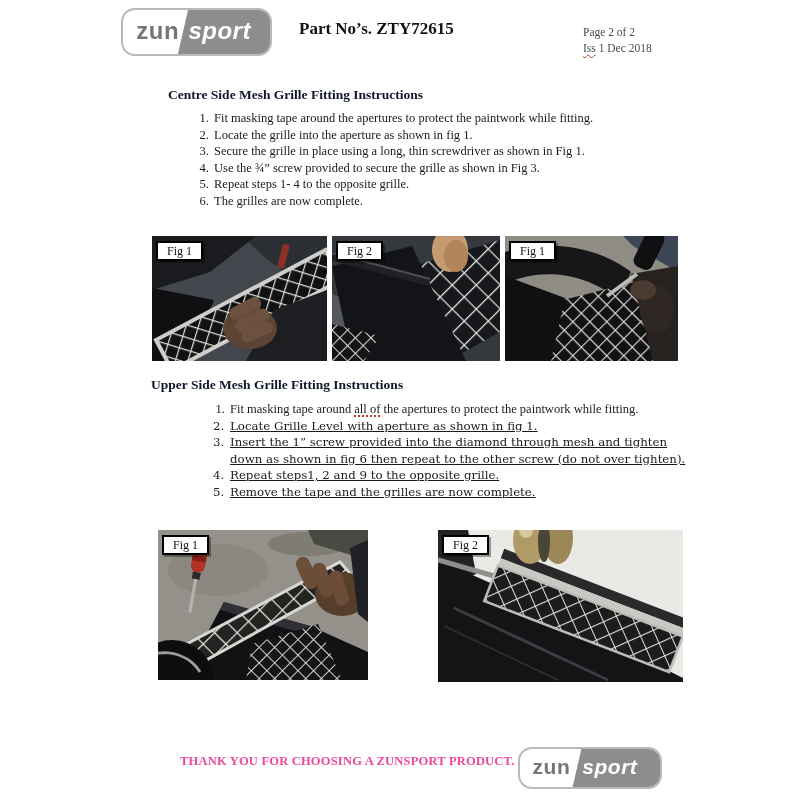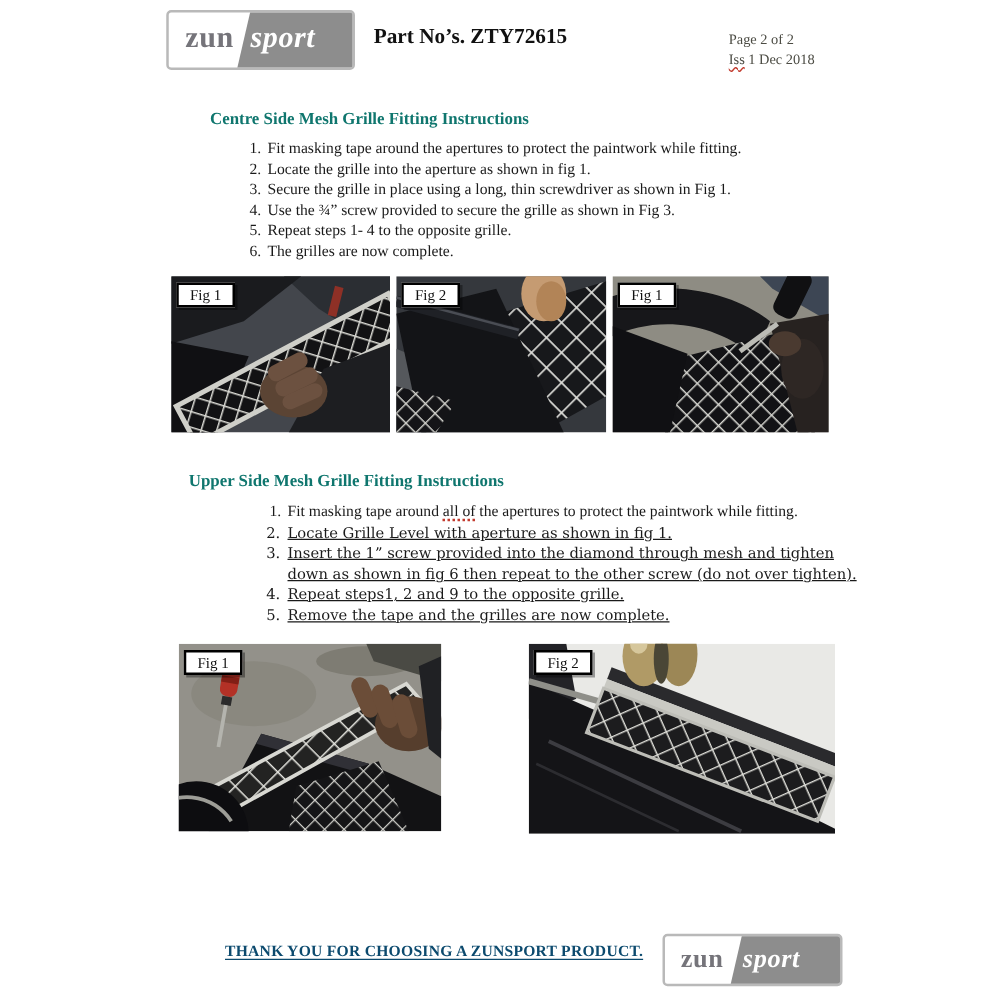--- a/index.html
+++ b/index.html
@@ -2,63 +2,63 @@
 <html><head>
 <meta charset="utf-8">
 <style>
   html,body{margin:0;padding:0;background:#ffffff;}
   body{width:800px;height:800px;position:relative;overflow:hidden;
        font-family:"Liberation Serif", serif; color:#1a1a1a;}
   .abs{position:absolute;}
 
   
   .zlogo{position:absolute;overflow:hidden;background:#fff;border:2px solid #b9b9b9;
-         border-radius:4px;font-family:Liberation Serif, serif;font-weight:bold;margin-left:12px;}
+         border-radius:14px;font-family:Liberation Sans, sans-serif;font-weight:bold;}
   .zlogo .gray{position:absolute;top:-3px;bottom:-3px;left:41%;width:75%;
                background:#8d8d8d;transform:skewX(-13deg);}
   .zlogo .zun{position:absolute;top:50%;transform:translateY(-54%);left:9%;
               color:#75747a;letter-spacing:.5px;}
   .zlogo .sport{position:absolute;top:50%;transform:translateY(-54%);left:44.5%;
                 color:#ffffff;font-style:italic;letter-spacing:.5px;}
   .zlogo-hdr{left:121px;top:8px;width:147px;height:44px;font-size:24px;}
   .zlogo-ftr{left:518px;top:747px;width:140px;height:38px;font-size:21px;}
 
   
   .title{left:299px;top:19px;font-size:17px;font-weight:bold;color:#111;}
   .pageinfo{left:583px;top:24px;font-size:11.5px;line-height:16px;color:#4b4b43;}
   .iss-mark{text-decoration:underline wavy #c23b2e;text-decoration-thickness:1px;
             text-underline-offset:2px;}
 
   
-  .heading{font-size:13.5px;font-weight:bold;color:#0f766e;text-align:right;}
+  .heading{font-size:13.5px;font-weight:bold;color:#0f172a;text-align:right;}
   .h1{left:168px;top:87px;}
   .h2{left:151px;top:377px;}
   ol.steps{margin:0;padding-left:32px;width:460px;font-size:12.5px;line-height:16.5px;}
   ol.steps li{margin:0;padding-left:2px;}
   .list1{left:180px;top:110px;}
   .list2{left:196px;top:401px;}
   li.alt{font-family:"DejaVu Serif",serif;font-size:11.8px;text-decoration:underline;}
   .grammar-mark{text-decoration:underline dotted #c23b2e;text-decoration-thickness:2px;
                 text-underline-offset:2px;}
 
   
-  figure.photo{position:absolute;margin:0;}
+  figure.photo{position:absolute;margin:15px;}
   figure.photo svg{display:block;}
   .figlabel{position:absolute;top:5px;left:4px;background:#ffffff;border:2px solid #000;
             box-shadow:2px 2px 0 rgba(0,0,0,.35);padding:0 9px;font-size:12px;
             line-height:16px;color:#111;font-family:"Liberation Serif",serif;}
   .fA{left:137px;top:221px;}
   .fB{left:317px;top:221px;}
   .fC{left:490px;top:221px;}
   .fD{left:143px;top:515px;}
   .fE{left:423px;top:515px;}
 
   
-  .thanks{left:180px;top:754px;font-size:12.5px;font-weight:bold;color:#0c4a6e;
-          letter-spacing:.2px;text-decoration:underline;text-underline-offset:2px;}
+  .thanks{left:180px;top:754px;font-size:12.5px;font-weight:bold;color:#ec4899;
+          letter-spacing:.2px;text-underline-offset:2px;}
 </style>
 </head>
 <body>
 
 <header>
   <div class="zlogo zlogo-hdr">
     <div class="gray"></div>
     <span class="zun">zun</span>
     <span class="sport">sport</span>
   </div>

